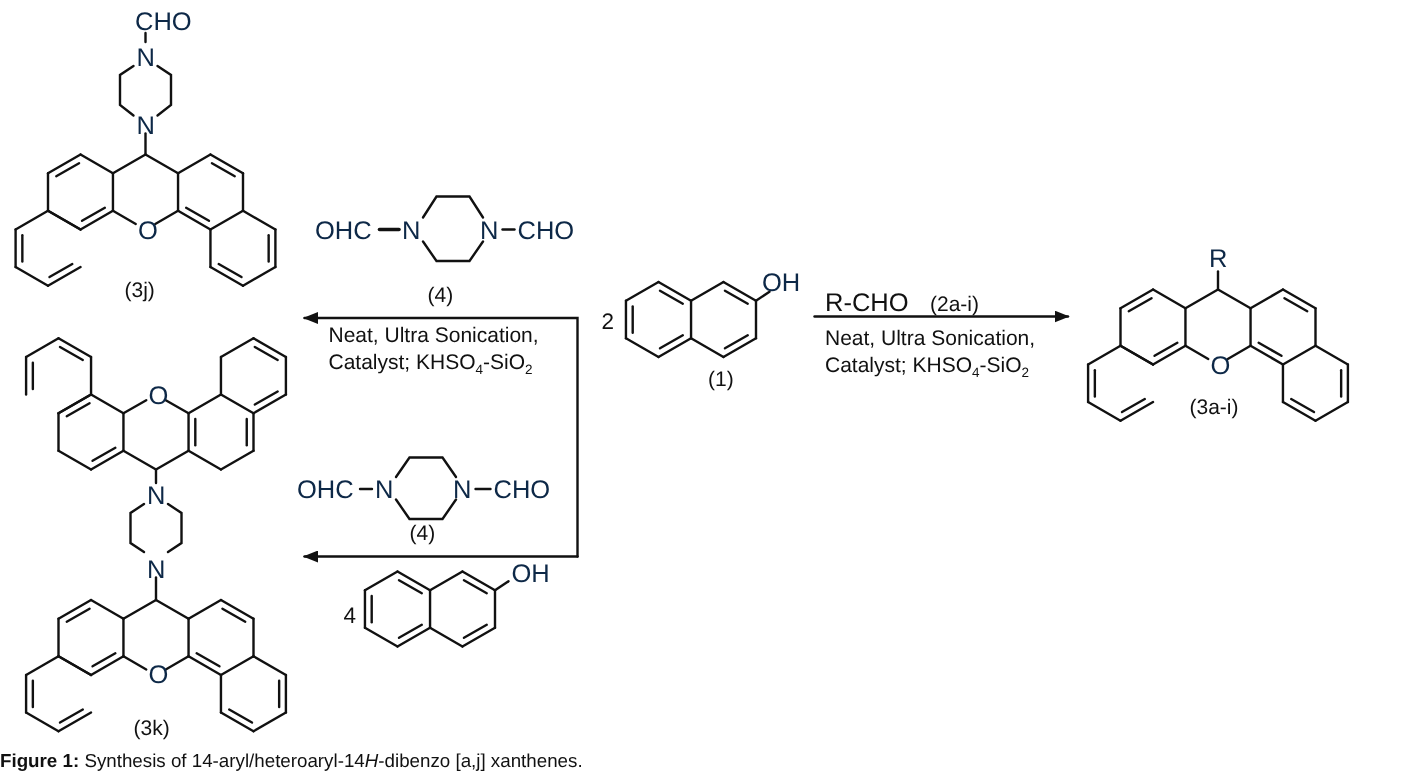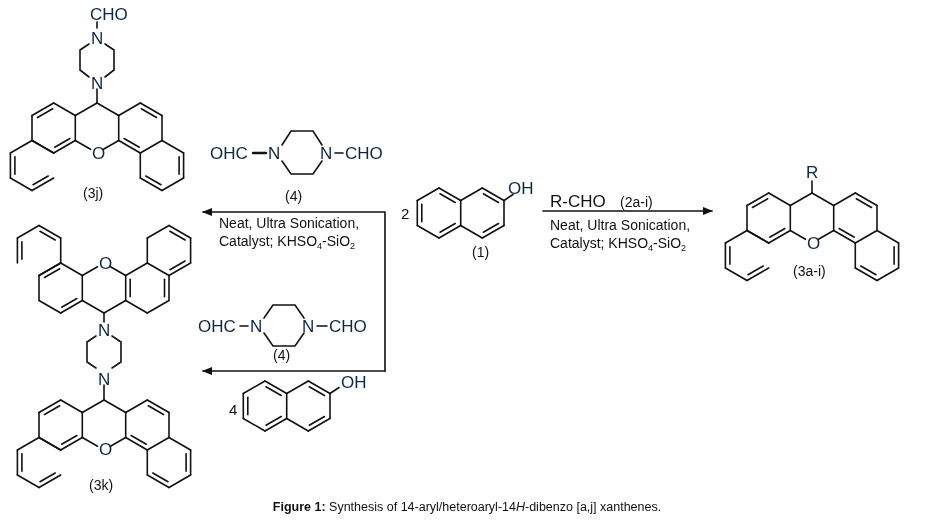--- a/index.html
+++ b/index.html
@@ -6,21 +6,21 @@
   body { width:934px; height:520px; position:relative; overflow:hidden;
          font-family:"Liberation Sans", sans-serif; color:#111; }
   #scheme { position:absolute; left:0; top:0; }
   #scheme text { font-family:"Liberation Sans", sans-serif; fill:#111; }
   #scheme .atom { fill:#0d2847; font-size:17px; }
   #scheme .lbl { font-size:14px; }
   #scheme .cond { font-size:14px; }
   #scheme .reag { font-size:17px; }
   #scheme .num { font-size:15px; }
   #scheme line, #scheme polyline, #scheme path.bond { stroke:#111; stroke-width:1.6; fill:none; stroke-linecap:round; }
-  .caption { position:absolute; left:0; width:934px; top:500px; text-align:center;
+  .caption { position:absolute; left:0; width:934px; top:500px; text-align:left;
              font-size:12.5px; color:#111; }
   .caption b { font-weight:bold; }
 </style>
 </head>
 <body>
 
 <svg id="scheme" width="934" height="500" viewBox="0 0 934 500">
   <defs>
     <marker id="arrowhead" markerWidth="10" markerHeight="8" refX="9" refY="4" orient="auto" markerUnits="userSpaceOnUse">
       <path d="M0,0 L10,4 L0,8 Z" fill="#111"></path>

